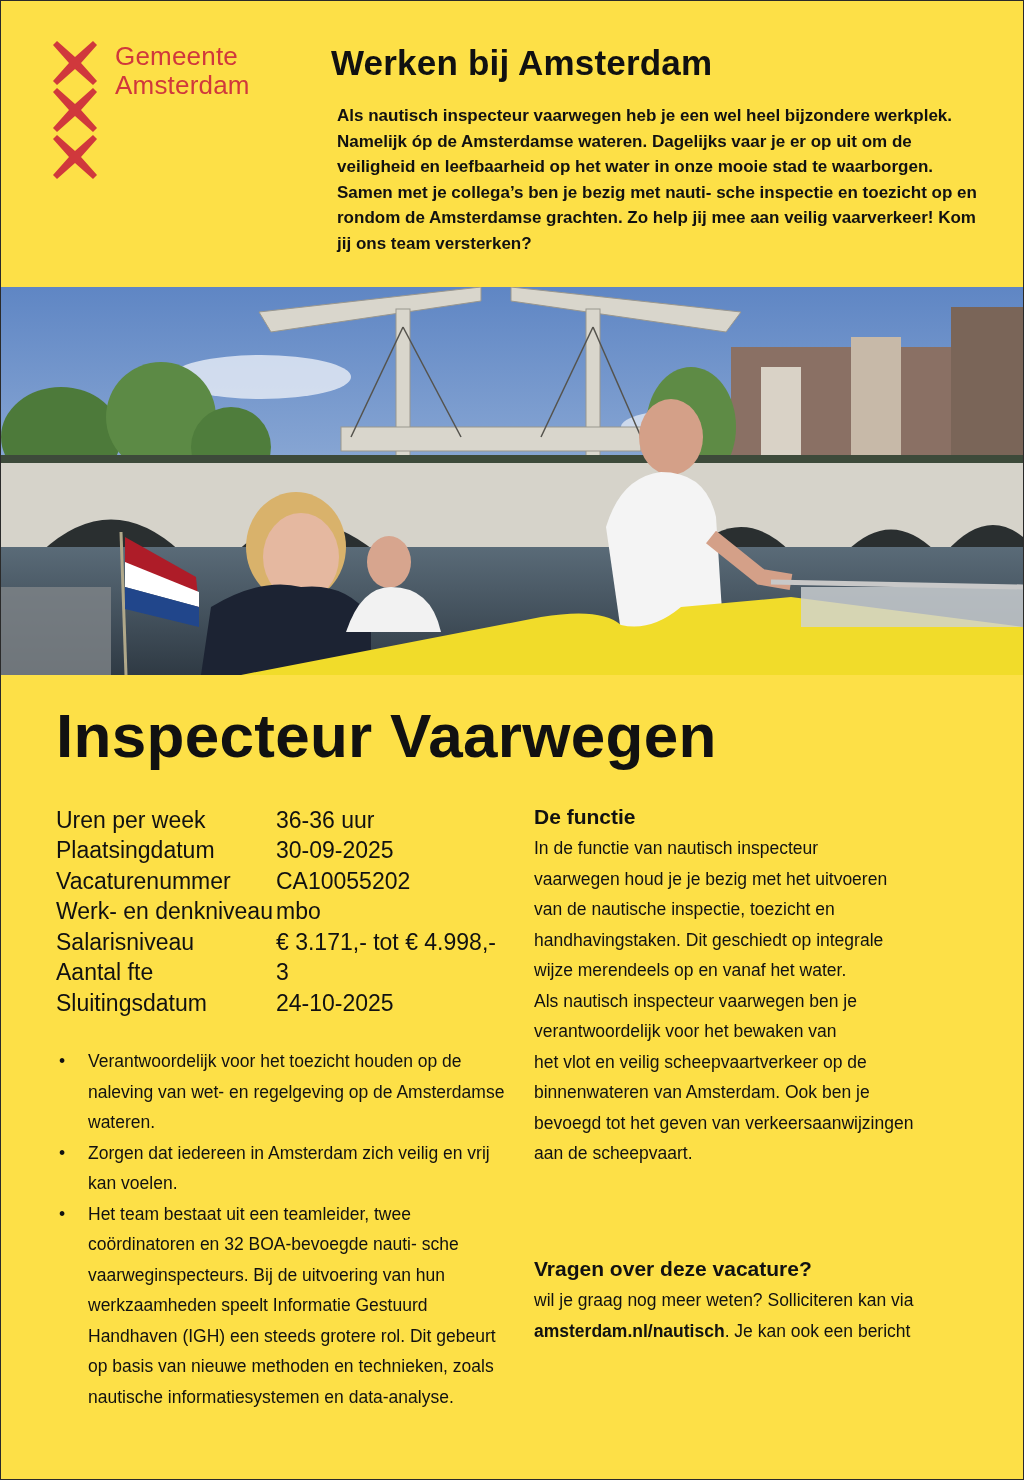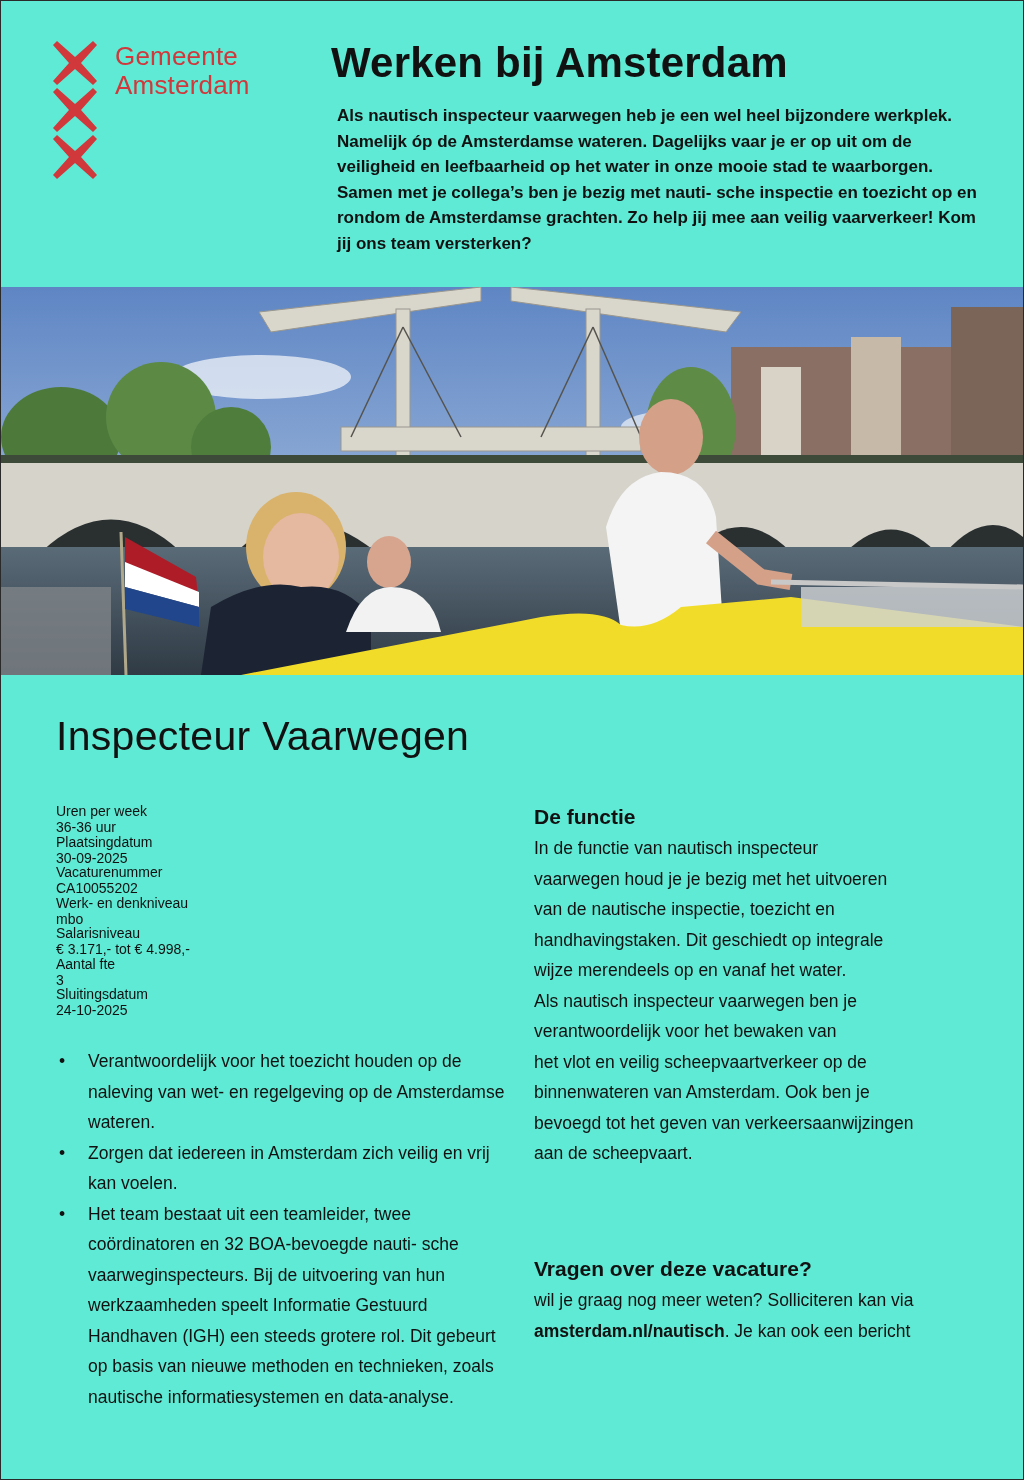--- a/index.html
+++ b/index.html
@@ -2,49 +2,49 @@
 <html><head>
 <meta charset="utf-8">
 <style>
   html, body { margin: 0; padding: 0; background: #ffffff; }
   body { width: 1024px; height: 1480px; overflow: hidden; }
   .page {
     position: relative;
     width: 1022px; height: 1478px;
     border: 1px solid #2a2a2a;
     box-sizing: content-box;
-    background: #5eead4;
+    background: #fde047;
     font-family: "Liberation Sans", "DejaVu Sans", sans-serif;
     color: #111;
   }
   .logo { position: absolute; left: 52px; top: 40px; width: 240px; height: 150px; }
   .logo .xs { position: absolute; left: 0; top: 0; width: 46px; }
   .logo .x { display: block; width: 44px; height: 44px; margin-bottom: 3px; }
   .logo .word {
     position: absolute; left: 62px; top: 1px;
     color: #d0383c; font-size: 26px; line-height: 29px; font-weight: 400;
     letter-spacing: 0.2px;
   }
   .site-title {
     position: absolute; left: 330px; top: 40px;
-    font-size: 42px; font-weight: 700; margin: 0; line-height: 44px;
+    font-size: 35px; font-weight: 700; margin: 0; line-height: 44px;
     letter-spacing: 0.2px;
   }
   .intro {
     position: absolute; left: 336px; top: 102px; width: 650px;
     font-size: 17px; font-weight: 700; line-height: 25.5px; margin: 0;
   }
   .hero { position: absolute; left: 0; top: 286px; width: 1022px; height: 388px; overflow: hidden; }
   .hero svg { display: block; }
   .job-title {
     position: absolute; left: 55px; top: 700px; margin: 0;
-    font-size: 41px; font-weight: 400; line-height: 70px; letter-spacing: 0.3px;
+    font-size: 62px; font-weight: 700; line-height: 70px; letter-spacing: 0.3px;
   }
   .facts { position: absolute; left: 55px; top: 802px; width: 460px; }
-  .fact-row { display: flex; height: 30.5px; align-items: flex-start; font-size: 14px; flex-direction: column; }
+  .fact-row { display: flex; height: 30.5px; align-items: flex-end; font-size: 23px; }
   .fact-label { width: 220px; }
   .fact-value { }
   .bullets { position: absolute; left: 55px; top: 1045px; width: 450px; margin: 0; padding: 0; list-style: none; }
   .bullets li { position: relative; padding-left: 32px; font-size: 17.5px; line-height: 30.5px; }
   .bullets li .dot { position: absolute; left: 3px; top: 0; }
   .col-right { position: absolute; left: 533px; top: 800px; width: 460px; }
   .section-h { font-size: 21px; font-weight: 700; margin: 0; line-height: 32px; }
   .section-p { font-size: 17.5px; line-height: 30.5px; margin: 0; }
   .section2 { position: absolute; left: 533px; top: 1204px; width: 470px; margin-top: 48px; }
   a.inline { color: #111; text-decoration: none; font-weight: 700; }

